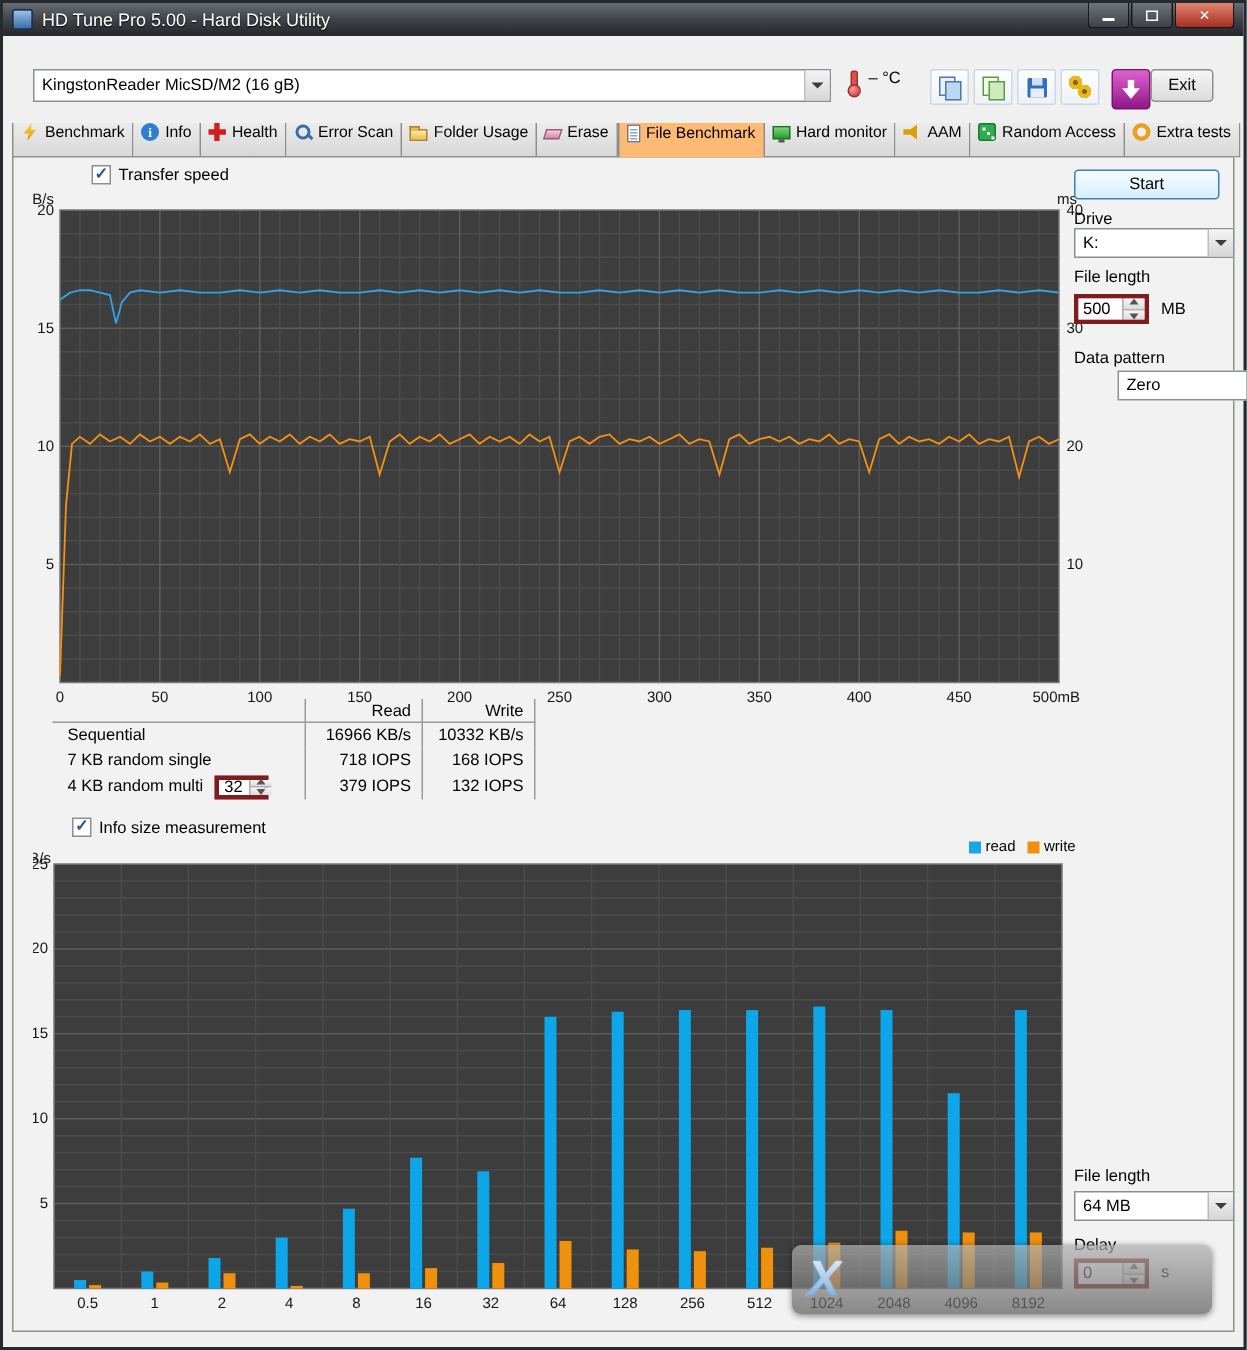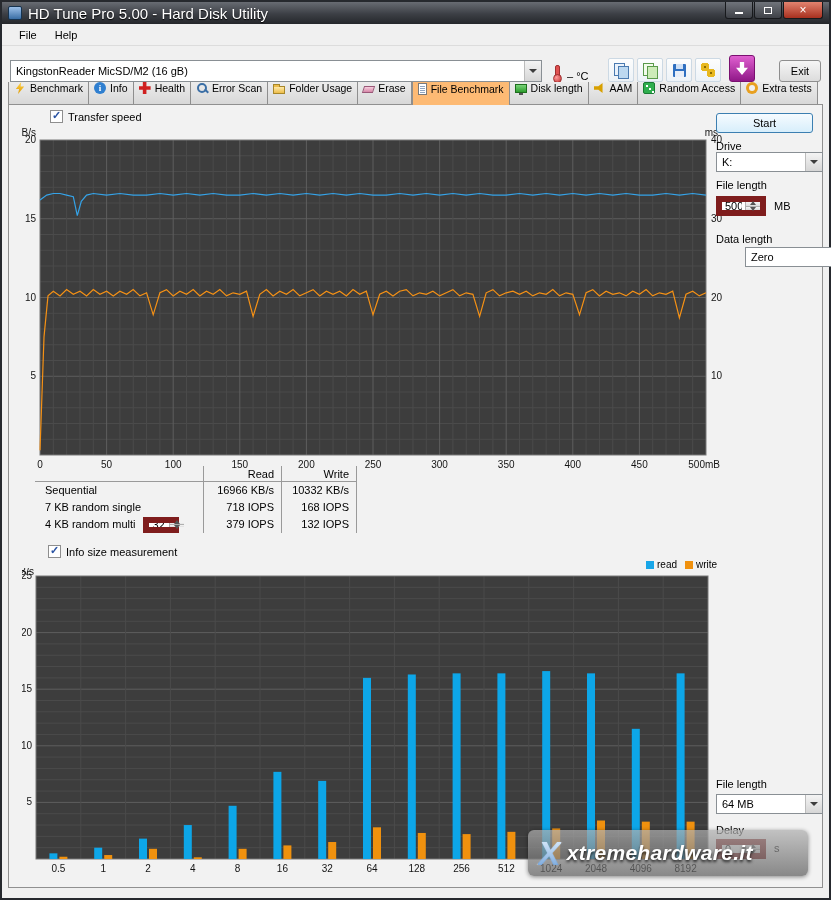--- a/index.html
+++ b/index.html
@@ -5,35 +5,35 @@
   *{box-sizing:border-box;margin:0;padding:0}
   html,body{width:831px;height:900px;overflow:hidden;background:#1b1d20;
     font-family:"Liberation Sans",sans-serif;font-size:11px;color:#000}
   .window{position:relative;width:831px;height:900px;border:2px solid #26292e;background:#f0f0f0}
 
   
   .titlebar{height:22px;background:linear-gradient(#686c73,#3c3f45 55%,#25272b);
     display:flex;align-items:center;padding:0 6px;color:#fff}
   .appicon{width:14px;height:14px;background:linear-gradient(#9cc0e8,#3a6ea5);
     border:1px solid #16334f;border-radius:2px;margin-right:6px;flex:none}
-  .title{font-size:15px;text-shadow:0 1px 1px #000}
+  .title{font-size:12px;text-shadow:0 1px 1px #000}
   .winbtns{margin-left:auto;display:flex;align-self:flex-start}
   .wbtn{width:28px;height:17px;margin-left:1px;border:1px solid #17191c;border-top:none;
     border-radius:0 0 3px 3px;background:linear-gradient(#70747b,#3e4147);color:#fff;
     display:flex;align-items:center;justify-content:center;font-size:12px;cursor:default}
   .wbtn.close{width:40px;background:linear-gradient(#e2836f,#a8301f)}
   .glyph-min{width:8px;height:2px;background:#fff;margin-top:6px}
   .glyph-max{width:8px;height:7px;border:1px solid #fff}
 
   
   .menubar{position:absolute;left:0;right:0;top:22px;height:22px;background:#f0f0f0;
     border-bottom:1px solid #dcdcdc;display:flex;align-items:center;padding-left:8px}
   .menu-item{padding:3px 9px;cursor:default}
   .toolbar{position:absolute;left:0;right:0;top:44px;height:36px;display:flex;
-    align-items:flex-end;padding:0 8px}
+    align-items:flex-start;padding:0 20px}
   .combo{height:20px;background:#fff;border:1px solid #898f94;display:flex;align-items:center}
   .combo-text{flex:1;padding-left:5px;white-space:nowrap;overflow:hidden}
   .combo-btn{width:17px;height:100%;background:linear-gradient(#f4f4f4,#d6d6d6);
     border-left:1px solid #bcbcbc;display:flex;align-items:center;justify-content:center;flex:none}
   .tri-down{width:0;height:0;border:4px solid transparent;border-top:4px solid #3c3c3c;margin-top:4px}
   .toolbar-combo{width:532px;height:22px;flex:none}
   .ti{position:relative;width:16px;height:16px;display:inline-block;flex:none}
   .ti-thermo{width:10px;height:18px;margin-left:10px}
   .ti-thermo::before{content:"";position:absolute;left:3px;top:1px;width:3px;height:10px;
     background:#e05050;border:1px solid #a03030;border-radius:2px 2px 0 0}
@@ -123,21 +123,21 @@
   
   #results{position:absolute;left:33px;top:464px;display:grid;
     grid-template-columns:168px 78px 76px;z-index:2;background:transparent}
   .rc{height:17px;line-height:17px}
   .rc.head{height:16px;line-height:16px;text-align:center;border-bottom:1px solid #9a9a9a}
   .rc.v{border-left:1px solid #9a9a9a;text-align:right;padding-right:7px}
   .rc.last{border-right:1px solid #9a9a9a}
   .rc.lbl{padding-left:10px;display:flex;align-items:center}
 
   
-  .spin{position:absolute;display:flex;background:#f9a8d4;border:6px solid #7f1d1d;height:20px;z-index:2}
+  .spin{position:absolute;display:flex;background:#f9a8d4;border:3px solid #7f1d1d;height:20px;z-index:2}
   .spin-val{border:none;outline:none;background:#fff;font:11px "Liberation Sans",sans-serif;
     width:calc(100% - 15px);padding:0 3px}
   .spin-btns{width:15px;display:flex;flex-direction:column;flex:none}
   .sb{flex:1;position:relative;background:linear-gradient(#f6f6f6,#dcdcdc);border-left:1px solid #b0b0b0}
   .sb.up{border-bottom:1px solid #b0b0b0}
   .sb::after{content:"";position:absolute;left:50%;top:50%;transform:translate(-50%,-50%);
     width:0;height:0;border:3px solid transparent}
   .sb.up::after{border-bottom:4px solid #555;border-top:none;margin-top:-1px}
   .sb.dn::after{border-top:4px solid #555;border-bottom:none;margin-top:1px}
   .spin.mini{position:static;width:36px;height:16px;margin-left:8px}
@@ -178,24 +178,20 @@
       <div class="wbtn">
           <span class="glyph-min"></span>
         </div>
       <div class="wbtn">
           <span class="glyph-max"></span>
         </div>
       <div class="wbtn close">×</div>
     </div>
   </div>
 
-  <div class="menubar">
-    <span class="menu-item">File</span>
-    <span class="menu-item">Help</span>
-  </div>
 
   <div class="toolbar">
     <div class="combo toolbar-combo">
       <span class="combo-text">KingstonReader  MicSD/M2 (16 gB)</span>
       <span class="combo-btn">
           <span class="tri-down"></span>
         </span>
     </div>
     <span class="ti ti-thermo"></span>
     <span class="temp-text">– °C</span>
@@ -241,39 +237,39 @@
       <div class="tab">
         <span class="tabicon ic-erase"></span>
         <span>Erase</span>
       </div>
       <div class="tab active">
         <span class="tabicon ic-filebench"></span>
         <span>File Benchmark</span>
       </div>
       <div class="tab">
         <span class="tabicon ic-monitor"></span>
-        <span>Disk length</span>
+        <span>Hard monitor</span>
       </div>
       <div class="tab">
         <span class="tabicon ic-aam"></span>
         <span>AAM</span>
       </div>
       <div class="tab">
         <span class="tabicon ic-random"></span>
         <span>Random Access</span>
       </div>
       <div class="tab">
         <span class="tabicon ic-extra"></span>
         <span>Extra tests</span>
       </div>
     </div>
 
   <div class="page"></div>
 
-  <div class="abs cbrow" style="left:48px;top:108px">
+  <div class="abs cbrow" style="left:59px;top:108px">
     <span class="cb checked"></span>
     <span>Transfer speed</span>
   </div>
 
   <svg id="topchart" class="chartsvg" style="left:20px;top:124px" width="708" height="346">
       <rect x="18" y="14" width="666" height="315" fill="#3d3d3d"></rect>
       <line x1="18" y1="313.25" x2="684" y2="313.25" stroke="#4b4b4b" stroke-width="1"></line>
       <line x1="18" y1="297.5" x2="684" y2="297.5" stroke="#4b4b4b" stroke-width="1"></line>
       <line x1="18" y1="281.75" x2="684" y2="281.75" stroke="#4b4b4b" stroke-width="1"></line>
       <line x1="18" y1="266" x2="684" y2="266" stroke="#4b4b4b" stroke-width="1"></line>
@@ -518,21 +514,21 @@
   <span class="flabel" style="left:714px;top:177px">File length</span>
   <div class="spin" style="left:714px;top:194px;width:50px">
     <input class="spin-val" readonly="" value="500" style="">
     <span class="spin-btns">
       <span class="sb up"></span>
       <span class="sb dn"></span>
     </span>
   </div>
   <span class="flabel" style="left:772px;top:198px">MB</span>
 
-  <span class="flabel" style="left:714px;top:231px">Data length</span>
+  <span class="flabel" style="left:714px;top:231px">Data pattern</span>
   <div class="combo small" style="left:743px;top:245px">
     <span class="combo-text">Zero</span>
     <span class="combo-btn">
         <span class="tri-down"></span>
       </span>
   </div>
 
   <span class="flabel" style="left:714px;top:776px">File length</span>
   <div class="combo small" style="left:714px;top:792px">
     <span class="combo-text">64 MB</span>
@@ -546,16 +542,15 @@
     <input class="spin-val" readonly="" value="0" style="">
     <span class="spin-btns">
       <span class="sb up"></span>
       <span class="sb dn"></span>
     </span>
   </div>
   <span class="flabel" style="left:772px;top:840px">s</span>
 
   <div class="watermark">
     <span class="wm-x">X</span>
-    <span class="wm-text">xtremehardware.it</span>
   </div>
 
 </div>
 
 </body></html>

